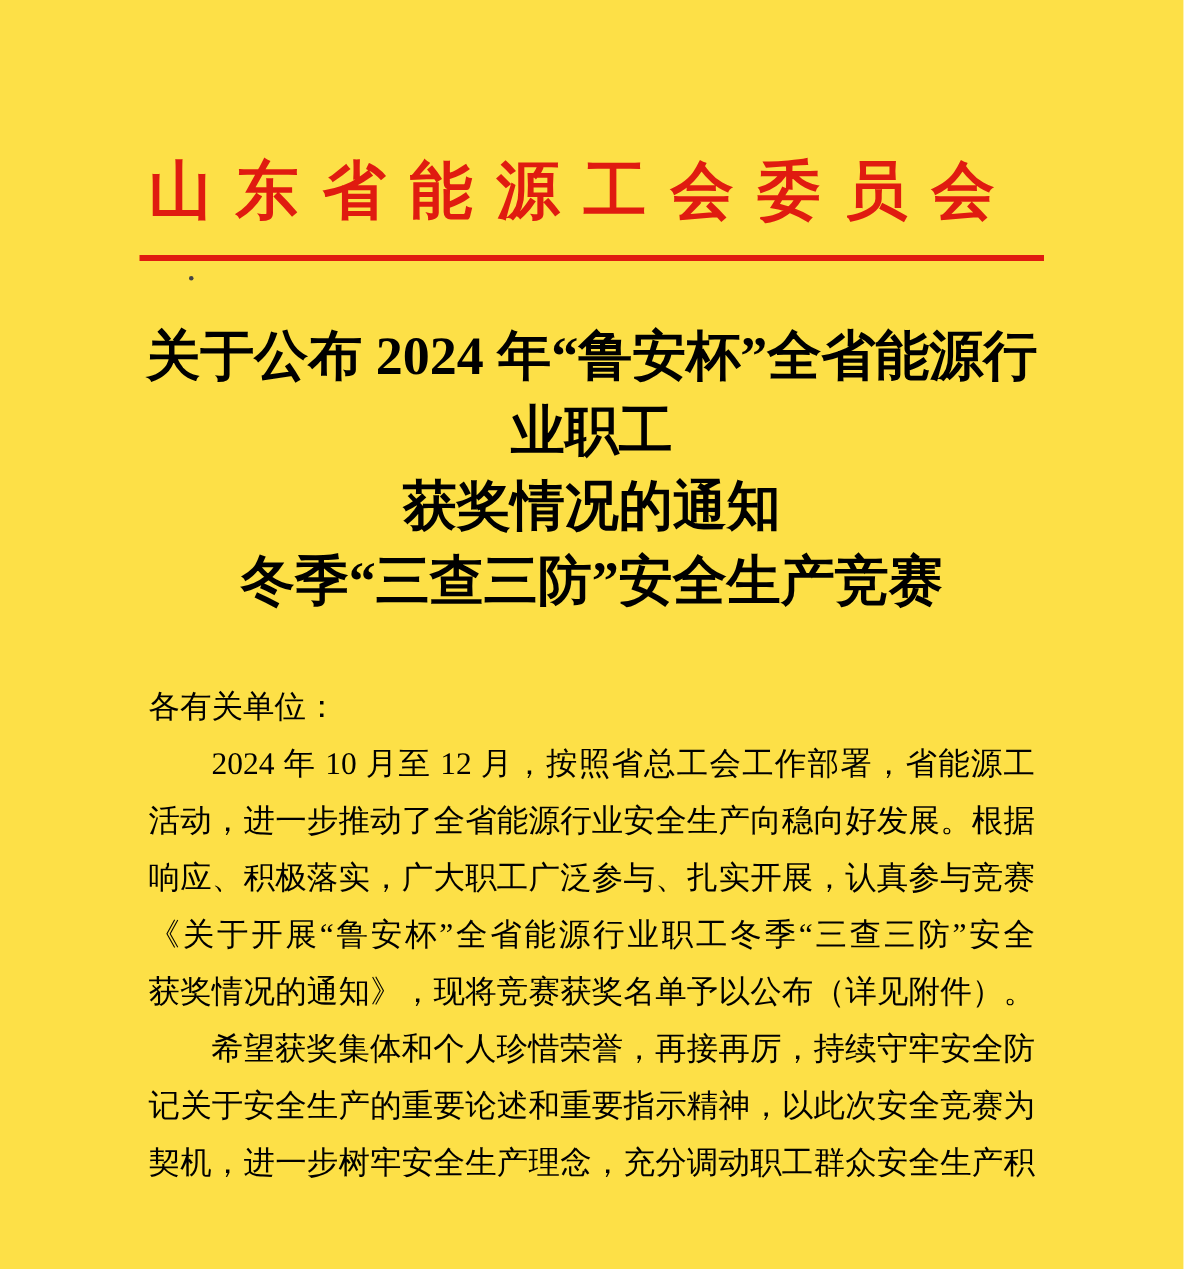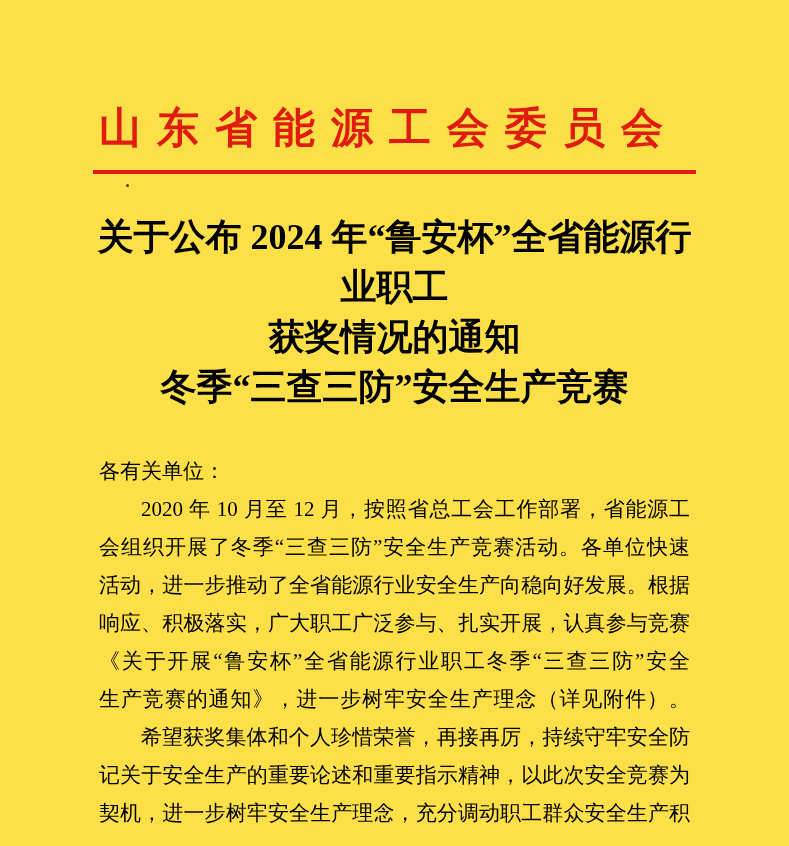--- a/index.html
+++ b/index.html
@@ -85,25 +85,24 @@
 
   <div class="doc-title">
     <div>关于公布 2024 年“鲁安杯”全省能源行业职工</div>
     <div>获奖情况的通知</div>
     <div>冬季“三查三防”安全生产竞赛</div>
   </div>
 
   <div class="doc-body">
     <div class="line salutation">各有关单位：</div>
 
-    <div class="line indent">2020 年 10 月至 12 月，按照省总工会工作部署，省能源工</div>
-    <div class="line">会组织开展了冬季“三查三防”安全生产竞赛活动。各单位快速</div>
+    <div class="line indent">2024 年 10 月至 12 月，按照省总工会工作部署，省能源工</div>
     <div class="line">活动，进一步推动了全省能源行业安全生产向稳向好发展。根据</div>
     <div class="line">响应、积极落实，广大职工广泛参与、扎实开展，认真参与竞赛</div>
     <div class="line">《关于开展“鲁安杯”全省能源行业职工冬季“三查三防”安全</div>
-    <div class="line">生产竞赛的通知》，进一步树牢安全生产理念（详见附件）。</div>
+    <div class="line">获奖情况的通知》，现将竞赛获奖名单予以公布（详见附件）。</div>
 
     <div class="line indent">希望获奖集体和个人珍惜荣誉，再接再厉，持续守牢安全防</div>
     <div class="line">记关于安全生产的重要论述和重要指示精神，以此次安全竞赛为</div>
     <div class="line">契机，进一步树牢安全生产理念，充分调动职工群众安全生产积</div>
   </div>
 
 </div>
 
 </body></html>

